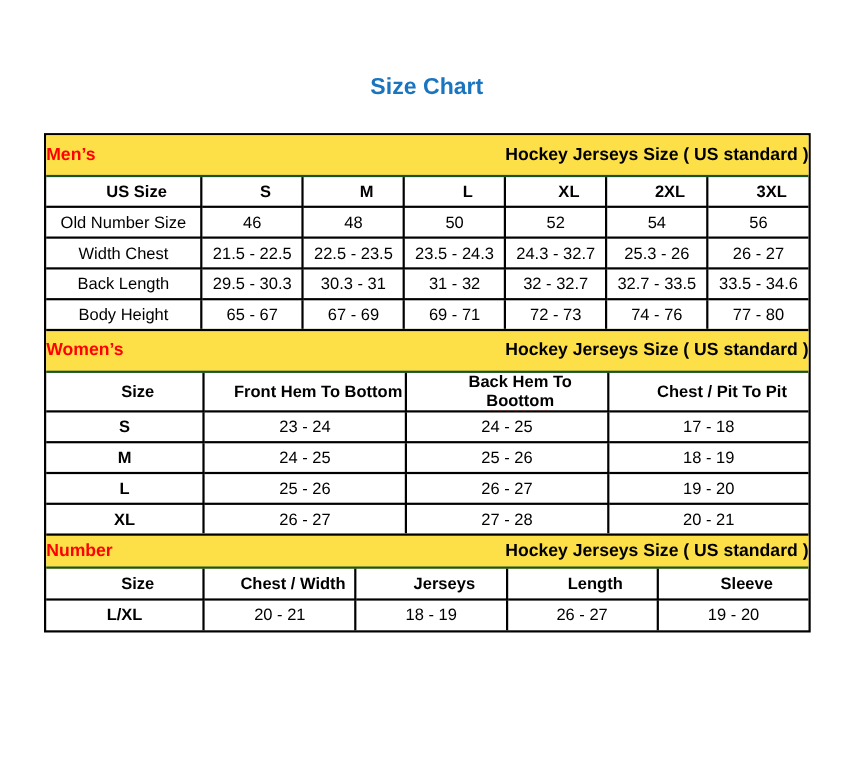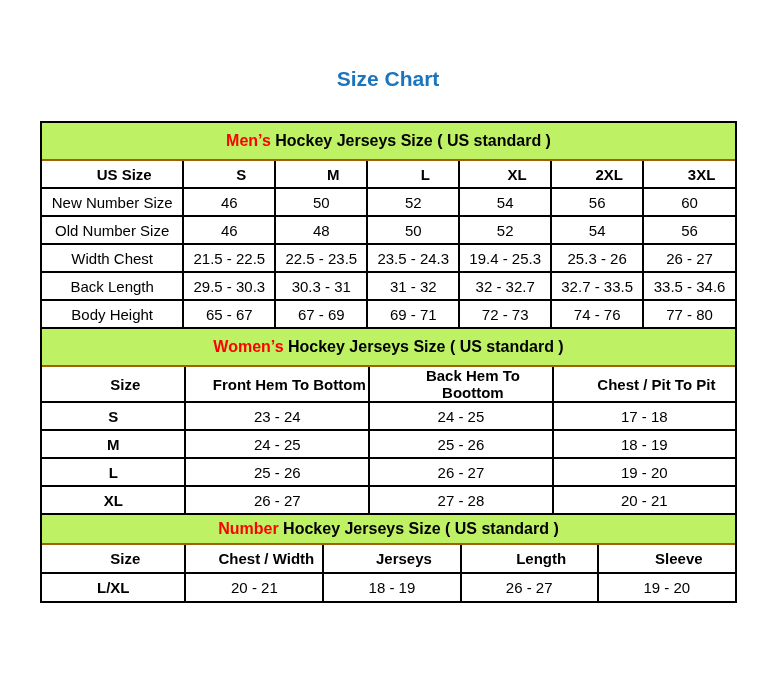--- a/index.html
+++ b/index.html
@@ -9,23 +9,23 @@
   }
   .title {
     position:absolute; top:67px; left:0; width:100%; margin:0;
     text-align:center; font-size:21px; font-weight:bold; color:#1b74be;
   }
   .chart {
     position:absolute; left:40px; top:121px; width:693px;
     border:2px solid #000; background:#fff;
   }
   .band {
-    background:#bef264; height:36px; display:flex; align-items:center;
-    justify-content:center; font-weight:bold; font-size:16px;
-    border-top:2px solid #000; border-bottom:2px solid #a16207; white-space:pre;
+    background:#fde047; height:36px; display:flex; align-items:center;
+    justify-content:space-between; font-weight:bold; font-size:16px;
+    border-top:2px solid #000; border-bottom:2px solid #14532d; white-space:pre;
   }
   .band-mens { border-top:none; }
   .band-youth { height:28px; }
   .accent { color:#ff0000; }
   table.grid { border-collapse:collapse; width:100%; table-layout:fixed; }
   .grid th, .grid td {
     border:2px solid #000; text-align:center; vertical-align:middle;
     padding:0; font-size:15px; height:26px; overflow:hidden;
   }
   .grid th { font-weight:bold; }
@@ -67,43 +67,34 @@
           <tr>
             <th>US Size</th>
             <th>S</th>
             <th>M</th>
             <th>L</th>
             <th>XL</th>
             <th>2XL</th>
             <th>3XL</th>
           </tr>
           <tr>
-            <td>New Number Size</td>
-            <td>46</td>
-            <td>50</td>
-            <td>52</td>
-            <td>54</td>
-            <td>56</td>
-            <td>60</td>
-          </tr>
-          <tr>
             <td>Old Number Size</td>
             <td>46</td>
             <td>48</td>
             <td>50</td>
             <td>52</td>
             <td>54</td>
             <td>56</td>
           </tr>
           <tr>
             <td>Width Chest</td>
             <td>21.5 - 22.5</td>
             <td>22.5 - 23.5</td>
             <td>23.5 - 24.3</td>
-            <td>19.4 - 25.3</td>
+            <td>24.3 - 32.7</td>
             <td>25.3 - 26</td>
             <td>26 - 27</td>
           </tr>
           <tr>
             <td>Back Length</td>
             <td>29.5 - 30.3</td>
             <td>30.3 - 31</td>
             <td>31 - 32</td>
             <td>32 - 32.7</td>
             <td>32.7 - 33.5</td>

